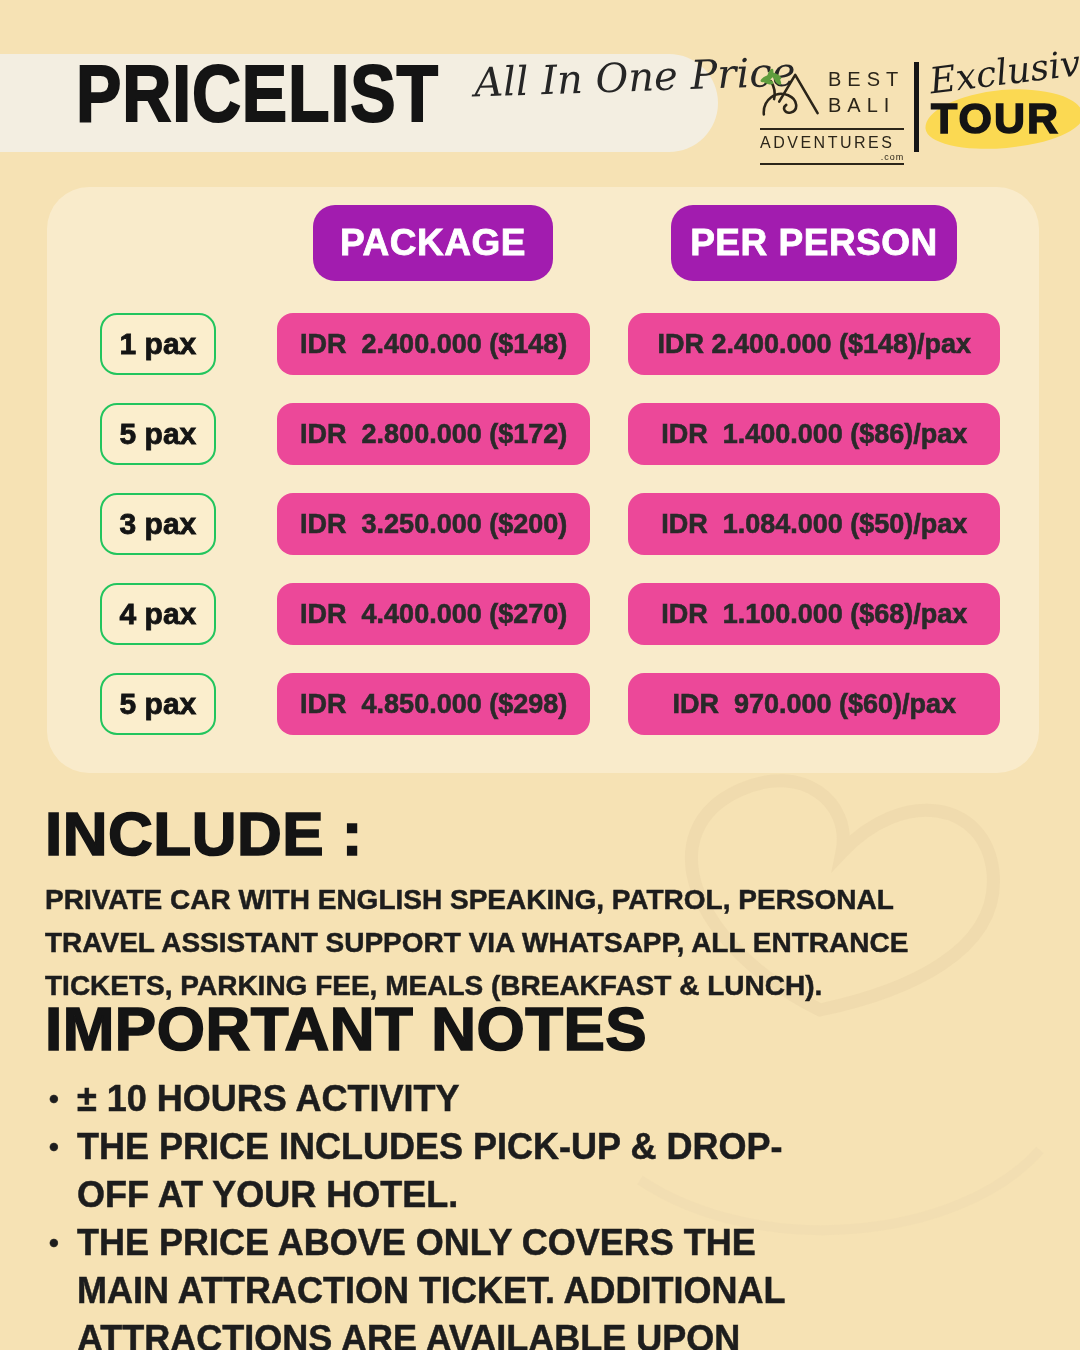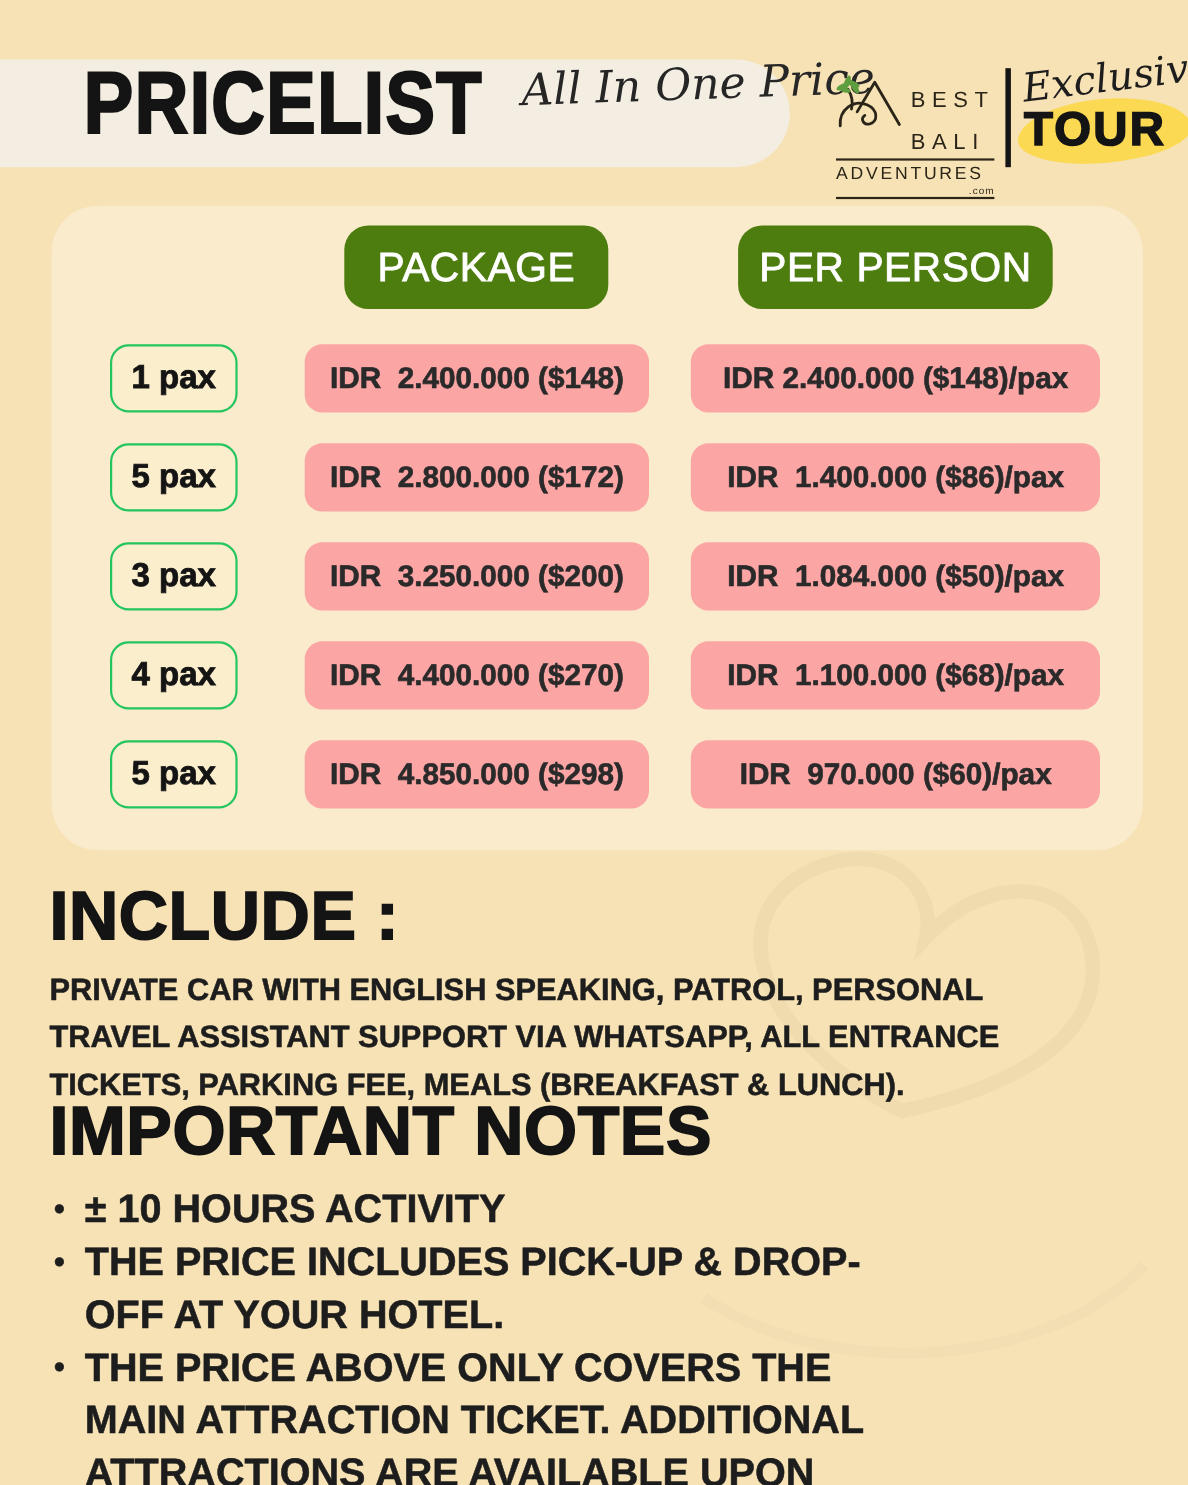--- a/index.html
+++ b/index.html
@@ -19,50 +19,50 @@
     display:inline-block;line-height:1;}
   .page-subtitle{font-family:"DejaVu Serif",serif;font-style:italic;font-size:40px;
     color:#262626;margin-left:-28px;transform:rotate(-2deg);white-space:nowrap;}
 
   
   .brand{left:760px;top:60px;width:312px;height:104px;display:flex;z-index:2;}
   .brand-left{width:146px;color:#2b2519;}
   .brand-toprow{display:flex;align-items:flex-start;}
   .logo-mark{width:64px;height:64px;flex:0 0 auto;margin-top:2px;}
   .brand-names{margin-left:4px;margin-top:6px;}
-  .brand-names div{font-size:20px;letter-spacing:6px;font-weight:400;line-height:26px;margin-top:12px;}
+  .brand-names div{font-size:20px;letter-spacing:6px;font-weight:400;line-height:26px;}
   .adventures-box{border-top:2px solid #2b2519;border-bottom:2px solid #2b2519;
     margin-top:2px;padding:3px 0 1px 0;}
   .adventures-box .adv{font-size:16px;letter-spacing:2.5px;line-height:20px;}
   .adventures-box .dom{display:block;text-align:right;font-size:9px;letter-spacing:1px;line-height:9px;}
   .brand-divider{width:5px;height:90px;background:#151515;margin:2px 10px 0 10px;}
   .brand-badge{position:relative;width:150px;}
   .badge-blob{position:absolute;left:-4px;top:30px;width:158px;height:58px;
     background:#fbd952;border-radius:50% 50% 50% 50%/55% 55% 45% 45%;transform:rotate(-5deg);}
   .badge-script{position:absolute;left:0;top:-10px;font-family:"DejaVu Serif",serif;
     font-style:italic;font-size:36px;color:#1d1d1d;transform:rotate(-7deg);white-space:nowrap;}
   .badge-word{position:absolute;left:2px;top:34px;font-size:43px;font-weight:900;
     letter-spacing:2px;color:#141414;-webkit-text-stroke:1.5px #141414;}
 
   
   .price-card{left:47px;top:187px;width:992px;height:586px;background:#f9ebcb;
     border-radius:42px;z-index:1;box-sizing:border-box;}
   .head-row{display:flex;margin:18px 39px 32px 53px;height:76px;}
   .head-spacer{width:213px;}
-  .col-pill{background:#4d7c0f;border-radius:22px;color:#ffffff;display:flex;
-    align-items:center;justify-content:center;font-size:37px;font-weight:400;
+  .col-pill{background:#a21caf;border-radius:22px;color:#ffffff;display:flex;
+    align-items:center;justify-content:center;font-size:37px;font-weight:700;
     letter-spacing:.5px;-webkit-text-stroke:.8px #ffffff;}
   .col-package{width:240px;}
   .col-person{width:286px;margin-left:118px;}
   .price-row{display:flex;height:62px;margin:0 39px 28px 53px;}
   .pax-badge{width:116px;box-sizing:border-box;border:2px solid #22c55e;
     border-radius:17px;background:#fbeecd;display:flex;align-items:center;
     justify-content:center;font-size:30px;font-weight:800;color:#141414;
     -webkit-text-stroke:.8px #141414;}
-  .pill{border-radius:16px;background:#fca5a5;display:flex;align-items:center;
+  .pill{border-radius:16px;background:#ec4899;display:flex;align-items:center;
     justify-content:center;font-size:27px;font-weight:700;color:#2a2a2a;
     -webkit-text-stroke:.6px #2a2a2a;white-space:pre;}
   .package-pill{width:314px;margin-left:61px;}
   .person-pill{width:372px;margin-left:38px;}
 
   
   .include{left:45px;top:800px;width:990px;z-index:1;}
   .section-heading{font-size:62px;font-weight:900;color:#141414;
     -webkit-text-stroke:1.6px #141414;letter-spacing:.5px;line-height:1.1;}
   .include-body{margin-top:10px;width:958px;font-size:28px;font-weight:700;

